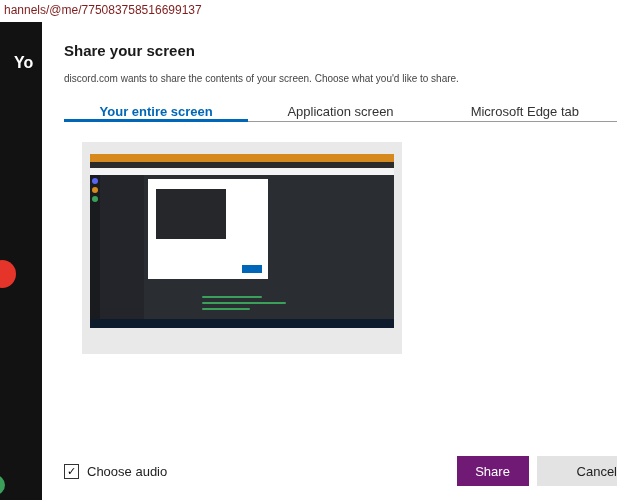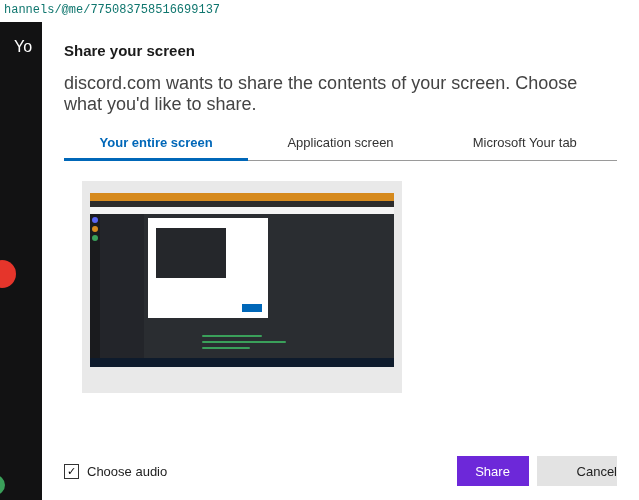--- a/index.html
+++ b/index.html
@@ -11,33 +11,32 @@
       background: #fff;
       position: relative;
     }
     .url-bar {
       position: absolute;
       left: 0; top: 0;
       width: 250px;
       height: 22px;
       background: #fff;
       font-size: 12px;
-      color: #0f766e;
+      color: #7f1d1d;
       padding: 3px 4px;
       white-space: nowrap;
       overflow: hidden;
       z-index: 3;
-      font-family: Liberation Mono, monospace;
     }
     .yo-text {
       position: absolute;
       left: 14px;
-      top: 38px;
+      top: 54px;
       color: #fff;
-      font-weight: 400;
+      font-weight: 700;
       font-size: 16px;
       text-align: right;
     }
     .dark-side {
       position: absolute;
       left: 0;
       top: 22px;
       width: 42px;
       height: 478px;
       background: #121213;
@@ -71,34 +70,34 @@
       display: flex;
       flex-direction: column;
     }
     .modal-title {
       font-size: 15px;
       font-weight: 700;
       color: #1a1a1a;
       margin-bottom: 14px;
     }
     .modal-desc {
-      font-size: 18px;
+      font-size: 10px;
       color: #444;
       margin-bottom: 14px;
     }
     .tabs {
       display: flex;
       border-bottom: 1px solid #9a9a9a;
       margin-bottom: 20px;
     }
     .tab {
       flex: 1;
       text-align: center;
       font-size: 13px;
-      padding: 6px 4px 8px 4px;
+      padding: 6px 4px 0 4px;
       cursor: pointer;
       color: #333;
     }
     .tab.active {
       color: #0067b8;
       font-weight: 600;
       border-bottom: 3px solid #0067b8;
       margin-bottom: -1px;
     }
     .preview-area {
@@ -199,21 +198,21 @@
     .spacer { flex: 1; }
     .btn {
       min-width: 72px;
       height: 30px;
       font-size: 13px;
       border: none;
       cursor: pointer;
       margin-left: 8px;
     }
     .btn-primary {
-      background: #6d28d9;
+      background: #701a75;
       color: #fff;
     }
     .btn-secondary {
       background: #e3e3e3;
       color: #222;
       padding-left: 40px;
     }
   </style>
 </head>
 <body>
@@ -226,21 +225,21 @@
 
 <div class="yo-text">Yo</div>
 
 <div class="modal">
   <div class="modal-title">Share your screen</div>
   <div class="modal-desc">discord.com wants to share the contents of your screen. Choose what you'd like to share.</div>
 
   <div class="tabs">
     <div class="tab active">Your entire screen</div>
     <div class="tab">Application screen</div>
-    <div class="tab">Microsoft Your tab</div>
+    <div class="tab">Microsoft Edge tab</div>
   </div>
 
   <div class="preview-area">
     <div class="screen-thumb">
       <div class="thumb-inner">
         <div class="thumb-topbar"></div>
         <div class="thumb-tabbar"></div>
         <div class="thumb-addr"></div>
         <div class="thumb-body">
           <div class="thumb-side1">

